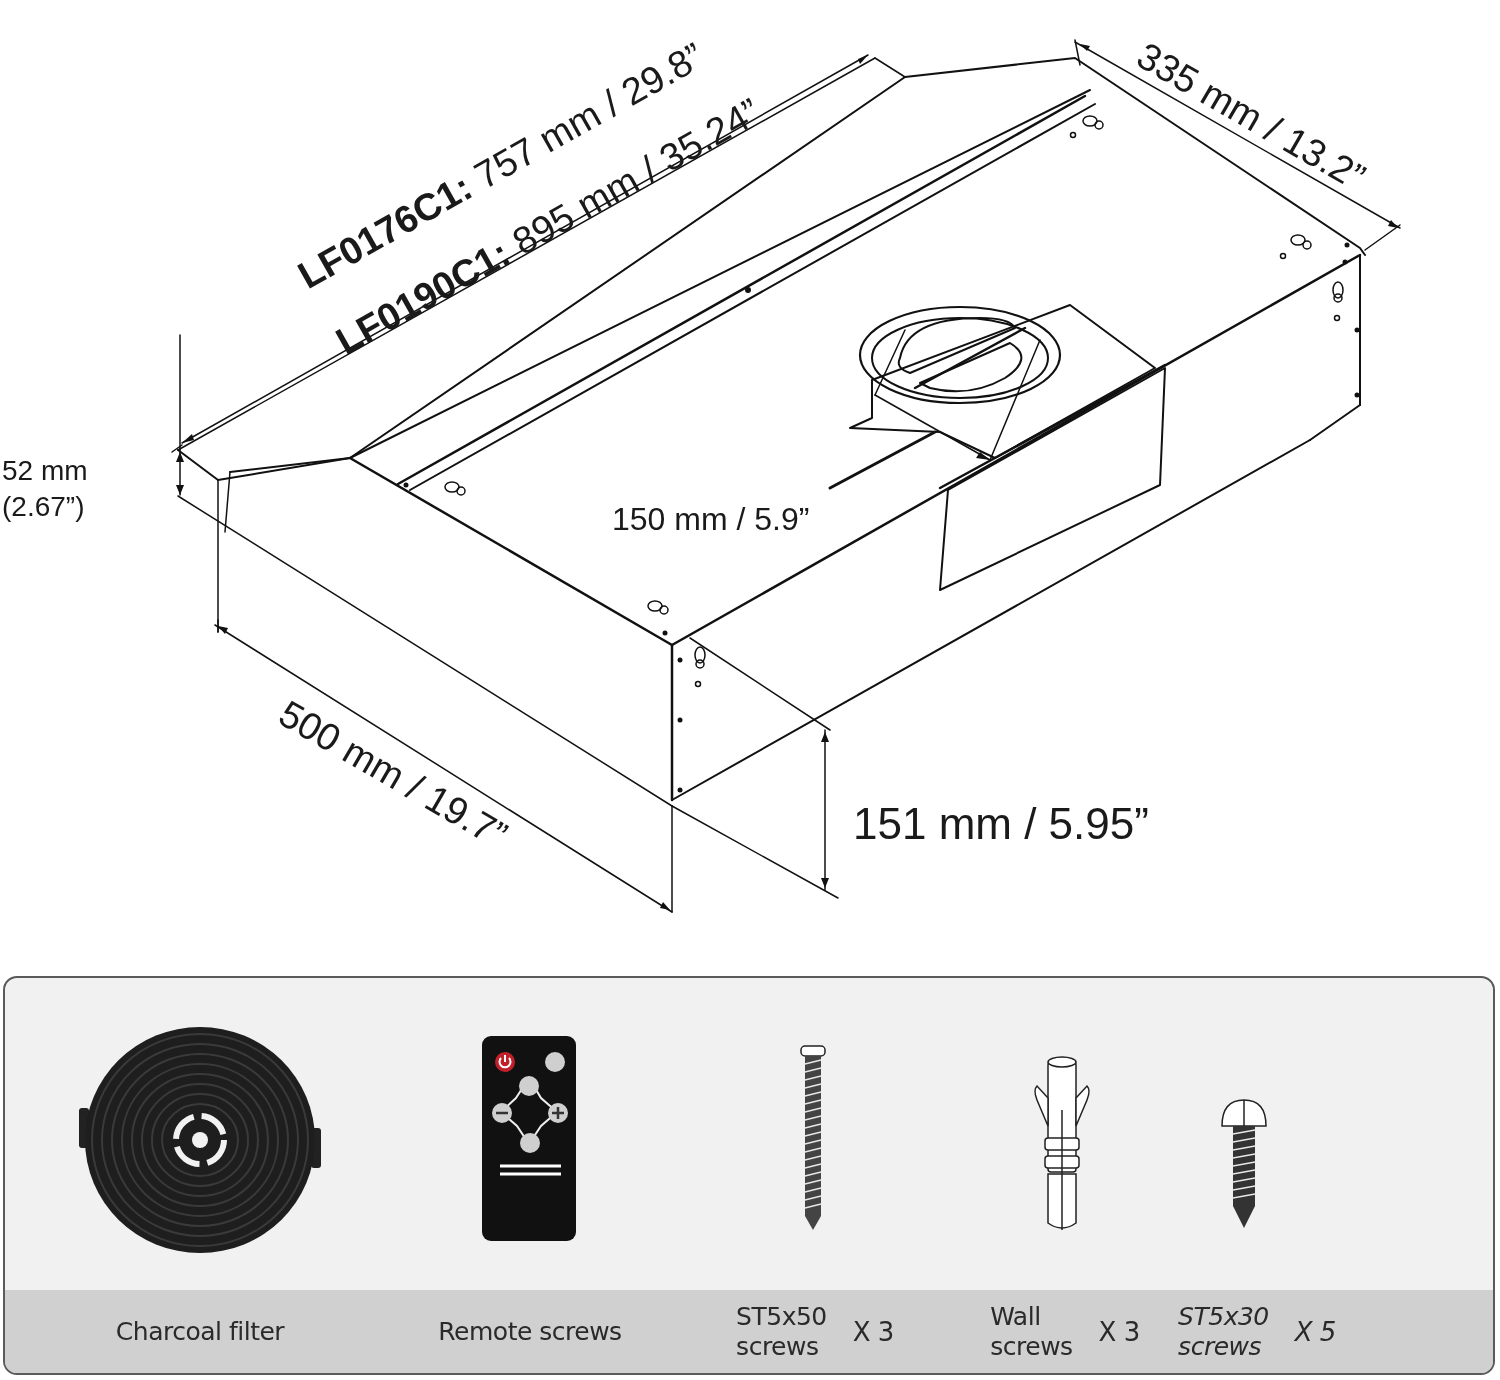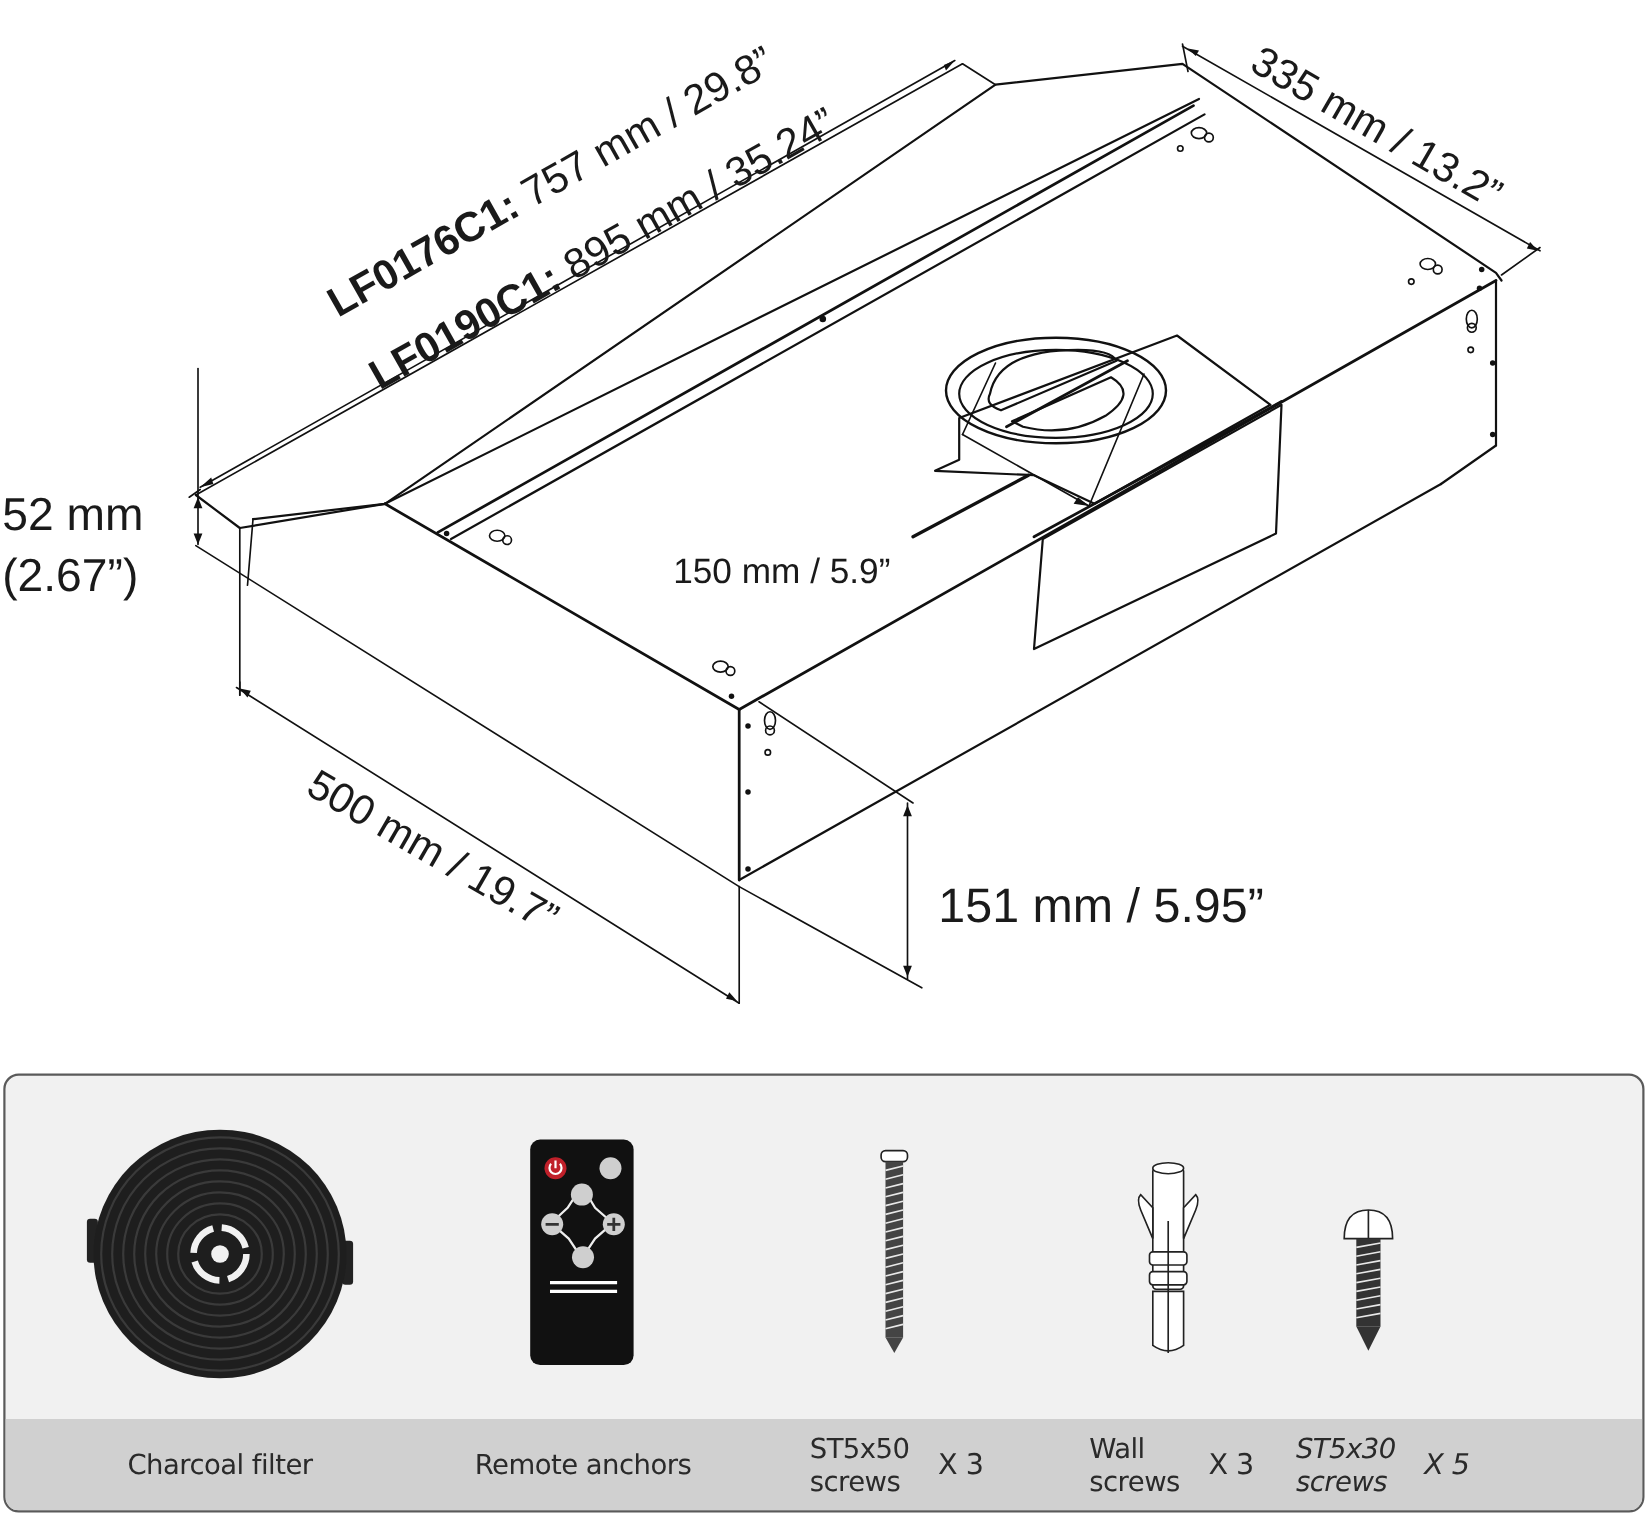--- a/index.html
+++ b/index.html
@@ -129,21 +129,21 @@
   
   <div class="dim-label" style="left:292px; top:262px; font-size:38px; transform: rotate(-29.5deg);">
     <b>LF0176C1:</b>
     <span>757 mm / 29.8”</span>
   </div>
   <div class="dim-label" style="left:330px; top:328px; font-size:38px; transform: rotate(-29.5deg);">
     <b>LF0190C1:</b>
     <span>895 mm / 35.24”</span>
   </div>
   <div class="dim-label" style="left:1150px; top:36px; font-size:38px; transform: rotate(30deg);">335 mm / 13.2”</div>
-  <div class="dim-label" style="left:2px; top:441px; font-size:42px; line-height:1.3;">
+  <div class="dim-label" style="left:2px; top:453px; font-size:28px; line-height:1.3;">
     <div>52 mm</div>
     <div>(2.67”)</div>
   </div>
   <div class="dim-label" style="left:612px; top:503px; font-size:32px;">150 mm / 5.9”</div>
   <div class="dim-label" style="left:292px; top:694px; font-size:38px; transform: rotate(30deg);">500 mm / 19.7”</div>
   <div class="dim-label" style="left:832px; top:802px; font-size:44px;margin-left:21px;">151 mm / 5.95”</div>
 </div>
 
 <div id="accessory-panel">
   <div id="accessory-caption-bar"></div>
@@ -187,21 +187,21 @@
         <line x1="161" y1="135" x2="173" y2="135" stroke="#333" stroke-width="2.5"></line>
         <circle cx="223" cy="135" r="10" fill="#cfcfcf"></circle>
         <line x1="217" y1="135" x2="229" y2="135" stroke="#333" stroke-width="2.5"></line>
         <line x1="223" y1="129" x2="223" y2="141" stroke="#333" stroke-width="2.5"></line>
         <circle cx="195" cy="165" r="10" fill="#cfcfcf"></circle>
         <line x1="165" y1="188" x2="226" y2="188" stroke="#fff" stroke-width="3"></line>
         <line x1="165" y1="196" x2="226" y2="196" stroke="#fff" stroke-width="3"></line>
       </svg>
     </div>
     <div class="acc-caption">
-      <span>Remote anchors</span>
+      <span>Remote screws</span>
     </div>
   </div>
 
   <div class="acc-item" style="left:680px; width:260px;">
     <div class="acc-img">
       <svg width="260" height="312">
         <rect x="116" y="68" width="24" height="10" rx="4" fill="#fff" stroke="#222" stroke-width="1.5"></rect>
         <rect x="120" y="78" width="16" height="160" fill="#444"></rect>
         <g stroke="#e8e8e8" stroke-width="1.5">
           <line x1="120" y1="86" x2="136" y2="82"></line>

